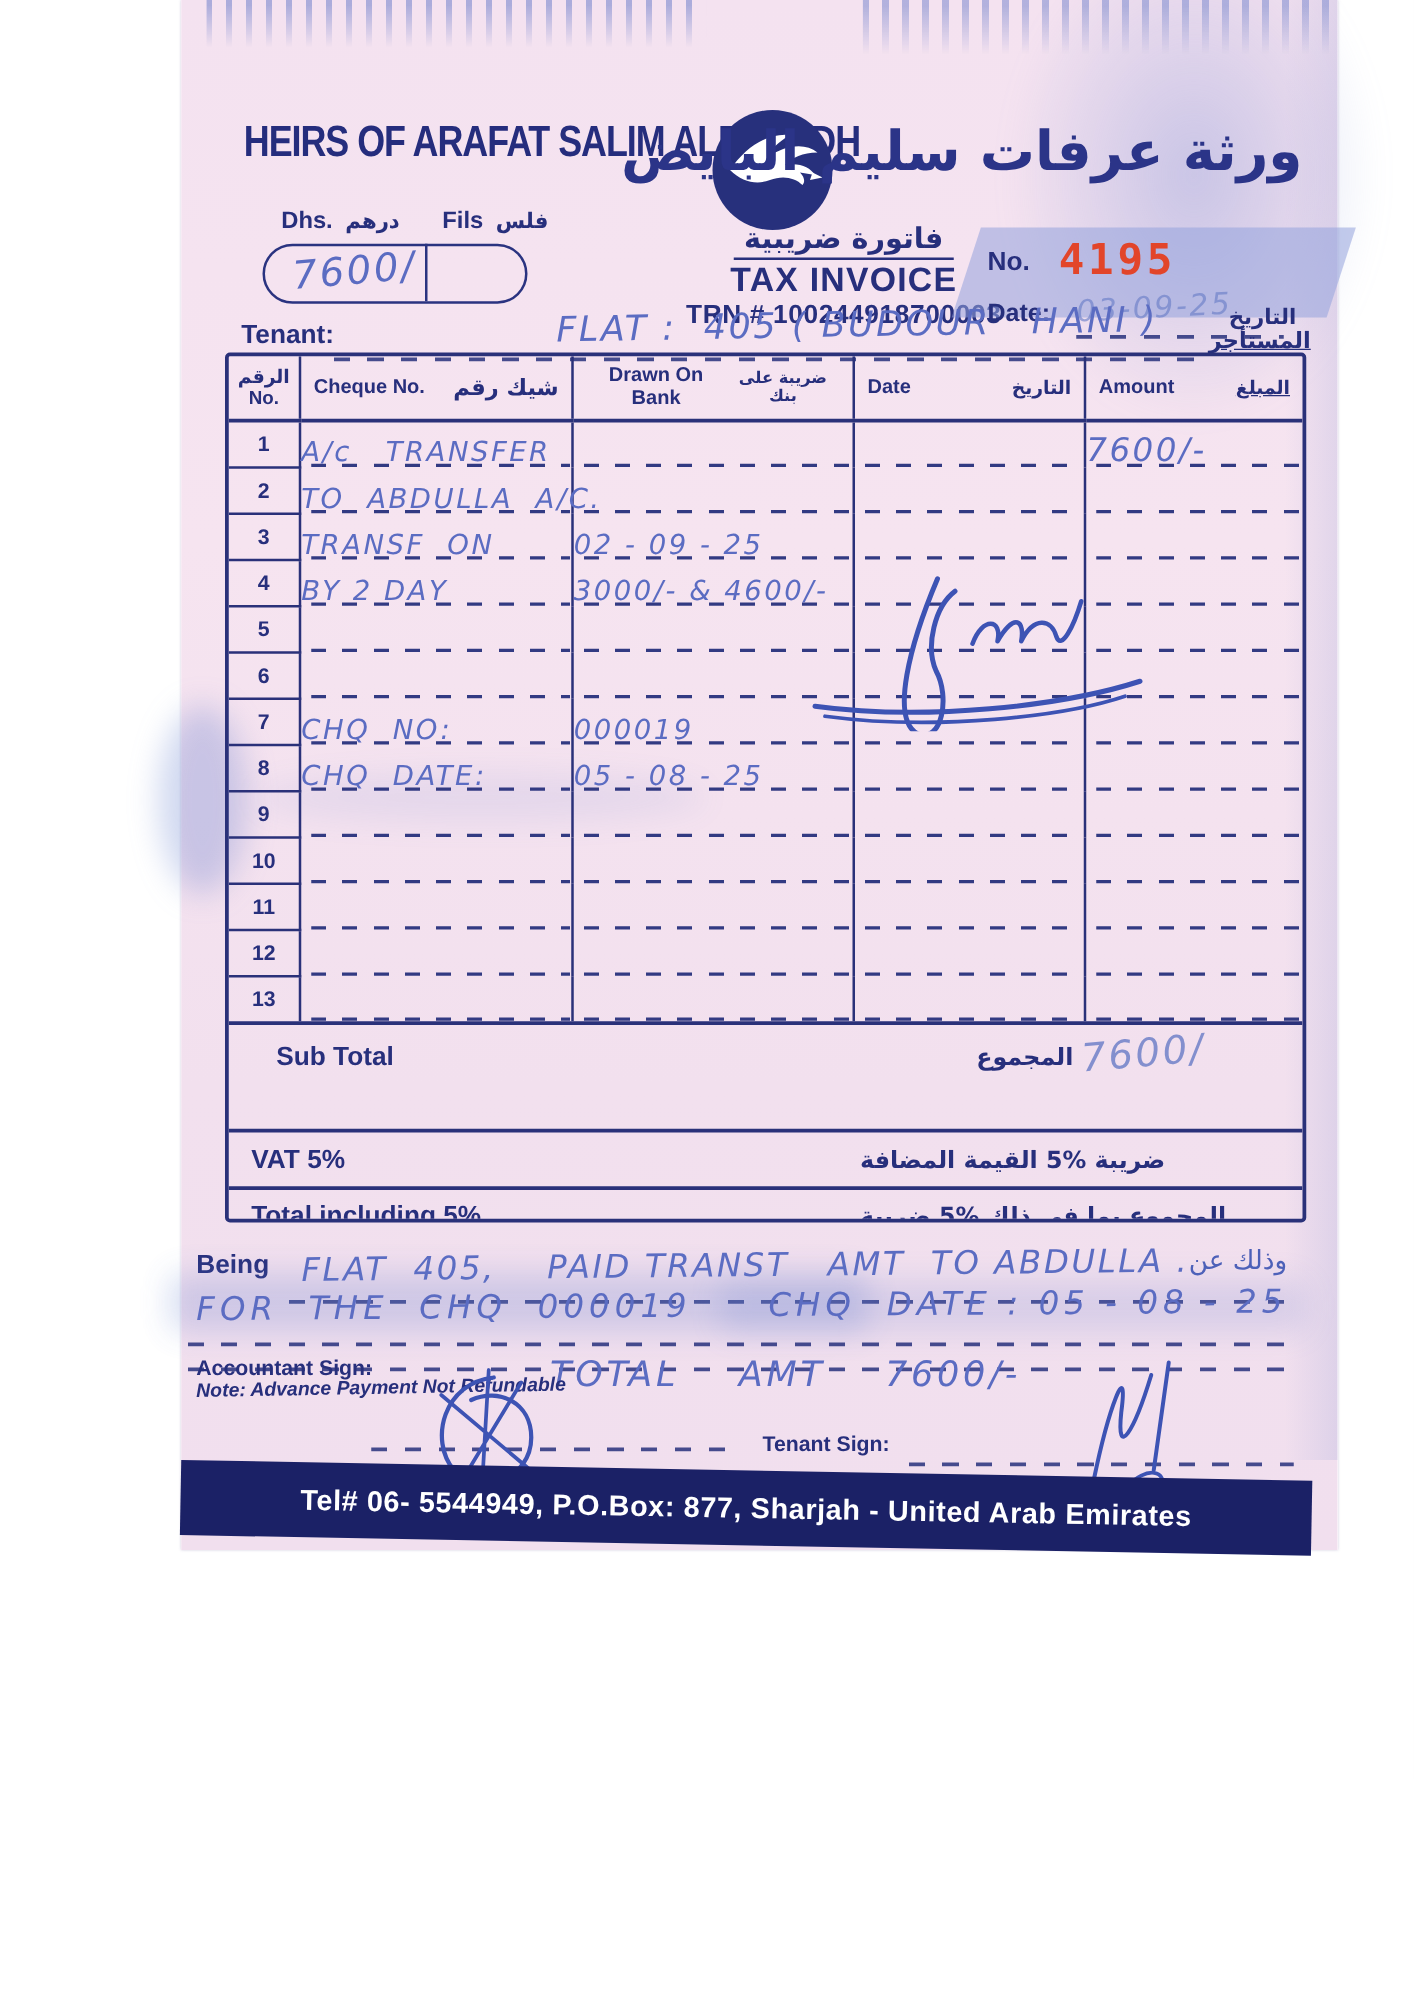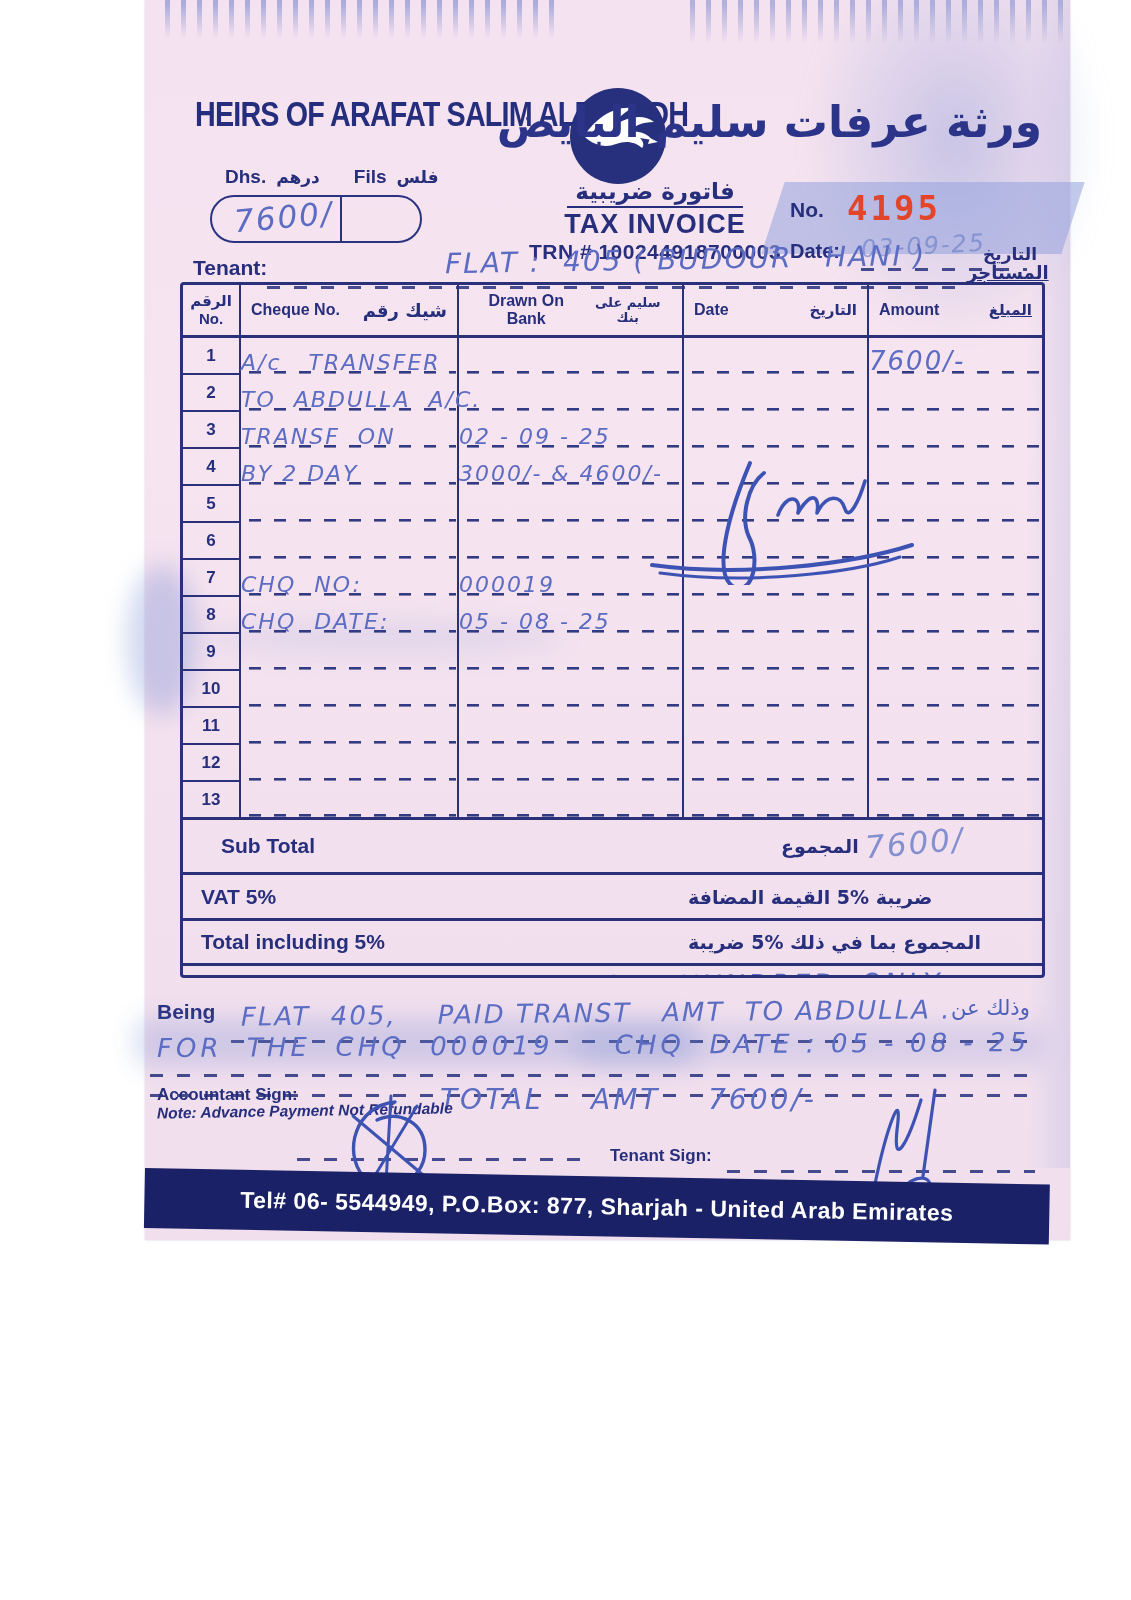--- a/index.html
+++ b/index.html
@@ -91,21 +91,21 @@
       <span class="ar" style="font-size:17px;">درهم</span>
       <span style="width:14px;"></span>
       <span>Fils</span>
       <span class="ar" style="font-size:17px;">فلس</span>
     </div>
     <div class="abs oval" style="left:65px;top:195px;">
       <div class="oval-div"></div>
       <div class="hw" style="position:absolute;left:22px;top:5px;font-size:31px;transform:rotate(-5deg);">7600/</div>
     </div>
 
-    <div class="abs center-block" style="left:345px;top:178px;width:330px;">
+    <div class="abs center-block" style="left:365px;top:178px;width:330px;">
       <div><span class="inv-ar ar" dir="rtl">فاتورة ضريبية</span></div>
       <div class="inv-en">TAX INVOICE</div>
       <div class="trn">TRN # 100244918700003</div>
     </div>
 
     <div class="abs highlight" style="left:628px;top:182px;width:300px;height:72px;"></div>
     <div class="abs lbl" style="left:645px;top:198px;font-size:21px;">No.</div>
     <div class="abs no-value" style="left:702px;top:188px;">4195</div>
     <div class="abs lbl" style="left:645px;top:240px;font-size:20px;">Date:</div>
     <div class="abs dash" style="left:716px;top:268px;width:166px;"></div>
@@ -136,21 +136,21 @@
             </th>
             <th>
               <div class="th-flex">
                 <span>Cheque No.</span>
                 <span class="ar" style="font-size:18px;" dir="rtl">شيك رقم</span>
               </div>
             </th>
             <th>
               <div class="th-flex">
                 <span>Drawn On Bank</span>
-                <span class="ar" style="font-size:13px;" dir="rtl">سليم على بنك</span>
+                <span class="ar" style="font-size:13px;" dir="rtl">ضريبة على بنك</span>
               </div>
             </th>
             <th>
               <div class="th-flex">
                 <span>Date</span>
                 <span class="ar" style="font-size:15px;" dir="rtl">التاريخ</span>
               </div>
             </th>
             <th>
               <div class="th-flex">
@@ -253,21 +253,21 @@
               <td class="amount"></td>
             </tr>
           </tbody>
       </table>
 
       <div class="srow" style="height:52px;padding-left:20px;">
         <span class="en">Sub Total</span>
         <span class="arlbl ar" style="left:598px;" dir="rtl">المجموع</span>
         <span class="hw" style="position:absolute;left:682px;top:8px;font-size:31px;transform:rotate(-5deg);color:rgba(103,122,197,.8);">7600/</span>
       </div>
-      <div class="srow" style="height:43px;">
+      <div class="srow" style="height:43px;margin-top:31px;">
         <span class="en">VAT 5%</span>
         <span class="arlbl ar" style="left:505px;" dir="rtl">ضريبة %5 القيمة المضافة</span>
       </div>
       <div class="srow" style="height:42px;">
         <span class="en">Total including 5%</span>
         <span class="arlbl ar" style="left:505px;" dir="rtl">المجموع بما في ذلك %5 ضريبة</span>
       </div>
       <div class="srow" style="height:48px;">
 
         <span class="hw" style="position:absolute;left:90px;top:6px;font-size:27px;letter-spacing:3px;transform:rotate(-.5deg);">SEVEN  THOUSAND  SIX  HUNDRED  ONLY</span>

